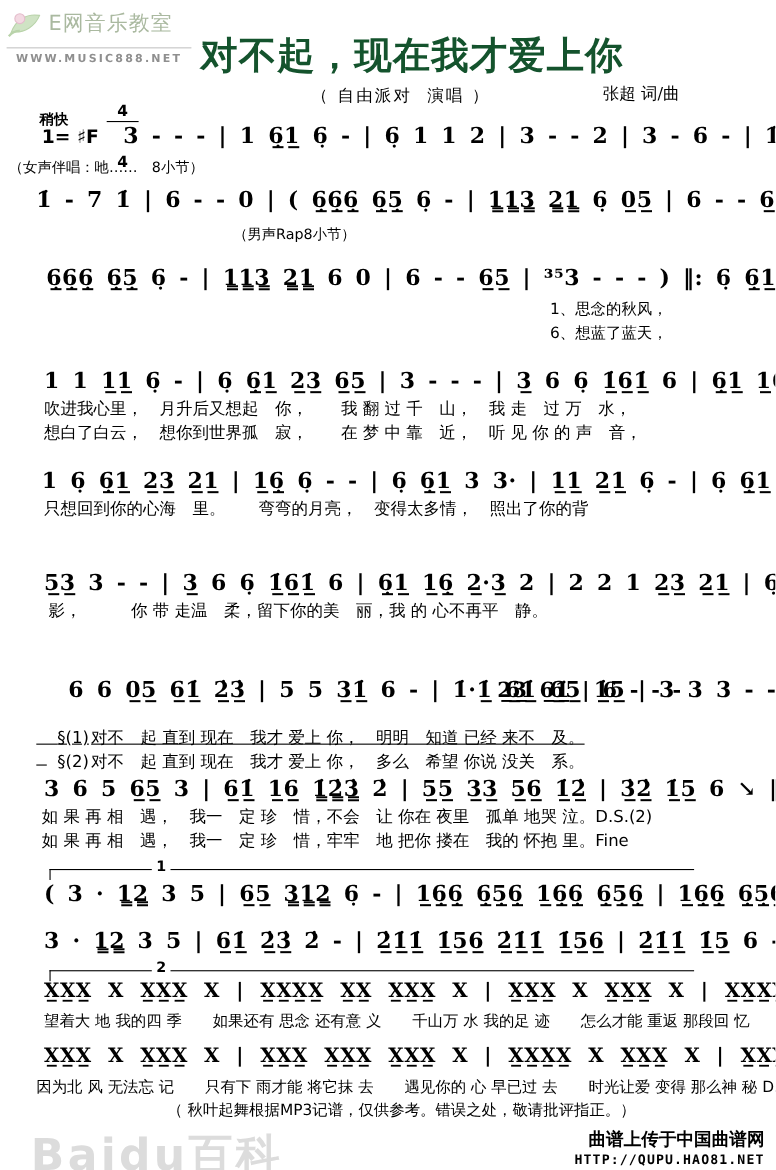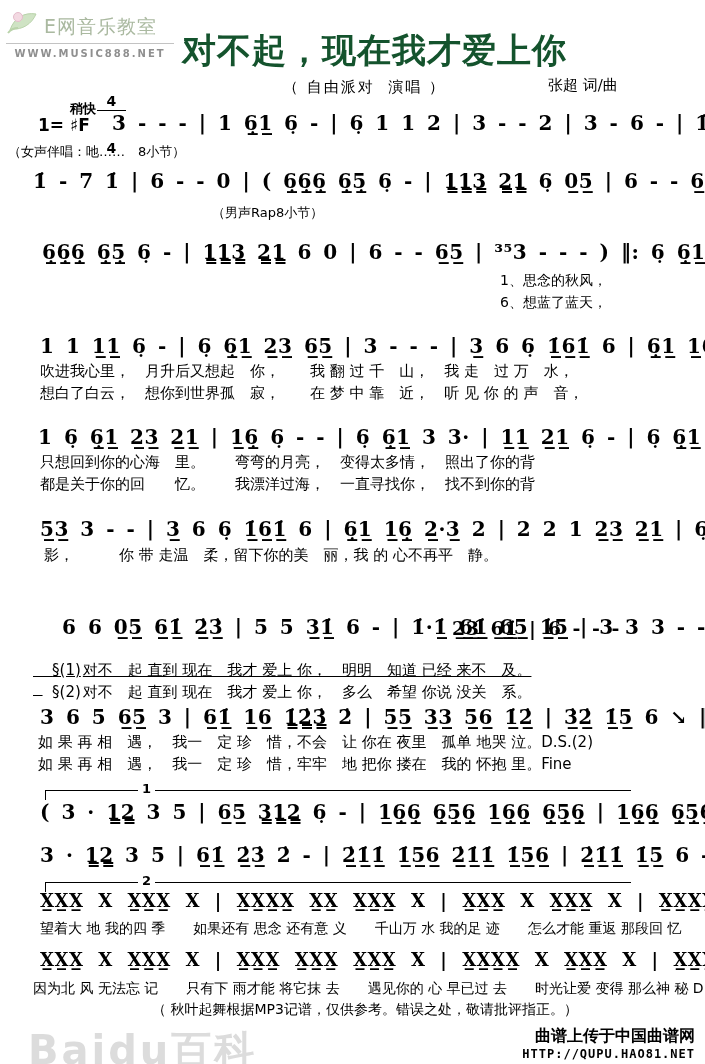--- a/index.html
+++ b/index.html
@@ -4,33 +4,33 @@
 <style>
   html,body{margin:0;padding:0;background:#fff;}
   .page{position:relative;width:705px;height:1064px;background:#fff;overflow:hidden;
         font-family:"DejaVu Sans","Liberation Sans",sans-serif;color:#000;}
   .abs{position:absolute;}
   
   .watermark{left:28px;top:980px;font-size:40px;font-weight:bold;color:#dcdcdc;
              letter-spacing:3px;font-family:"DejaVu Sans",sans-serif;margin-top:43px;}
   
   .logo{left:6px;top:8px;width:168px;}
-  .logo-row{display:flex;align-items:flex-end;gap:4px;}
+  .logo-row{display:flex;align-items:flex-start;gap:4px;}
   .logo-name{font-size:19px;color:#aab9a0;letter-spacing:1px;}
   .logo-divider{border-bottom:1px solid #c3c3c3;margin-top:3px;}
   .logo-url{font-size:10px;font-weight:bold;color:#8f8f8f;letter-spacing:2px;margin-top:4px;text-align:center;}
   
   .title{left:182px;top:28px;font-size:34px;font-weight:bold;color:#14532d;letter-spacing:1px;white-space:pre;}
   .performer{left:283px;top:78px;font-size:15px;letter-spacing:2px;white-space:pre;}
   .credits{left:548px;top:76px;font-size:15px;font-family:"DejaVu Serif","Liberation Serif",serif;white-space:pre;}
   .keysig{left:38px;top:66px;font-size:17px;font-weight:bold;display:flex;align-items:center;white-space:pre;}
   .frac{display:inline-block;text-align:center;line-height:1;font-size:14px;margin-left:7px;vertical-align:middle;}
   .frac .num{display:block;border-bottom:1.5px solid #000;padding:0 3px 2px;}
   .frac .den{display:block;padding-top:2px;}
-  .tempo{left:36px;top:100px;font-size:13px;font-weight:bold;margin-left:34px;}
+  .tempo{left:36px;top:100px;font-size:13px;font-weight:bold;}
   
   .notes{font-family:"DejaVu Serif","DejaVu Sans",serif;font-weight:bold;font-size:20px;
          white-space:pre;word-spacing:4px;letter-spacing:0.5px;line-height:1.1;}
   .notes.small{font-size:18px;word-spacing:8px;}
   .cap{font-size:13px;white-space:pre;}
   .lyric{font-size:15px;white-space:pre;}
   .lyric-sm{font-size:14px;white-space:pre;}
   .verse{font-size:14px;white-space:pre;}
   .segno{margin-right:2px;}
   .volta{border-top:1.5px solid #000;border-left:1.5px solid #000;height:9px;}
@@ -83,21 +83,20 @@
   <div class="abs notes" style="left:42px;top:241px;">6̲̣6̲̣6̲̣ 6̲̣5̲̣ 6̣ - | 1̳1̳3̳ 2̳1̳ 6 0 | 6 - - 6̲5̲ | ³⁵3 - - - ) ‖: 6̣ 6̲̣1̲ 3 3· |</div>
   <div class="abs verse" style="left:500px;top:272px;">1、思念的秋风，</div>
   <div class="abs verse" style="left:500px;top:294px;">6、想蓝了蓝天，</div>
 
   <div class="abs notes" style="left:40px;top:335px;">1 1 1̲1̲ 6̣ - | 6̣ 6̲̣1̲ 2̲3̲ 6̲5̲ | 3 - - - | 3̲ 6 6̣ 1̲̇6̲1̲̇ 6 | 6̲̣1̲ 1̲6̲̣ 2̲·3̲ 2 |</div>
   <div class="abs lyric" style="left:40px;top:384px;">想白了白云，　想你到世界孤　寂，　　在 梦 中 靠　近，　听 见 你 的 声　音，</div>
   <div class="abs lyric" style="left:40px;top:362px;">吹进我心里，　月升后又想起　你，　　我 翻 过 千　山，　我 走　过 万　水，</div>
 
   <div class="abs notes" style="left:38px;top:426px;">1 6̣ 6̲̣1̲ 2̲3̲ 2̲1̲ | 1̲6̲̣ 6̣ - - | 6̣ 6̲̣1̲ 3 3· | 1̲1̲ 2̲1̲ 6̣ - | 6̣ 6̲̣1̲ 2̲3̲ 6̲5̲ |</div>
   <div class="abs lyric" style="left:40px;top:453px;">只想回到你的心海　里。　　弯弯的月亮，　变得太多情，　照出了你的背</div>
-  <div class="abs lyric" style="left:40px;top:475px;">都是关于你的回　　忆。　　我漂洋过海，　一直寻找你，　找不到你的背</div>
 
   <div class="abs notes" style="left:40px;top:518px;">5̲3̲ 3 - - | 3̲ 6 6̣ 1̲̇6̲1̲̇ 6 | 6̲̣1̲ 1̲6̲̣ 2̲·3̲ 2 | 2 2 1 2̲3̲ 2̲1̲ | 6̣ - ( 6̲6̲ 6 ) |</div>
   <div class="abs lyric" style="left:44px;top:546px;">影，　　　你 带 走温　柔，留下你的美　丽，我 的 心不再平　静。</div>
   <div class="abs notes" style="left:452px;top:570px;font-size:19px;margin-top:48px;">2̲3̲ 6̲1̲̇ | 6 - - -</div>
 
   <div class="abs notes" style="left:62px;top:616px;">6 6 0̲5̲ 6̲1̲̇ 2̲̇3̲̇ | 5 5 3̲1̲̇ 6 - | 1̇·1̲̇ 6̲1̲̇ 6̲5̲ 1̲̇5̲ | 3 3 3 - - |</div>
   <div class="abs lyric" style="left:33px;top:643px;text-decoration:underline;">
     <span class="segno">§(1)</span><span>对不　起 直到 现在　我才 爱上 你，　明明　知道 已经 来不　及。</span>
   </div>
   <div class="abs lyric" style="left:33px;top:665px;">

